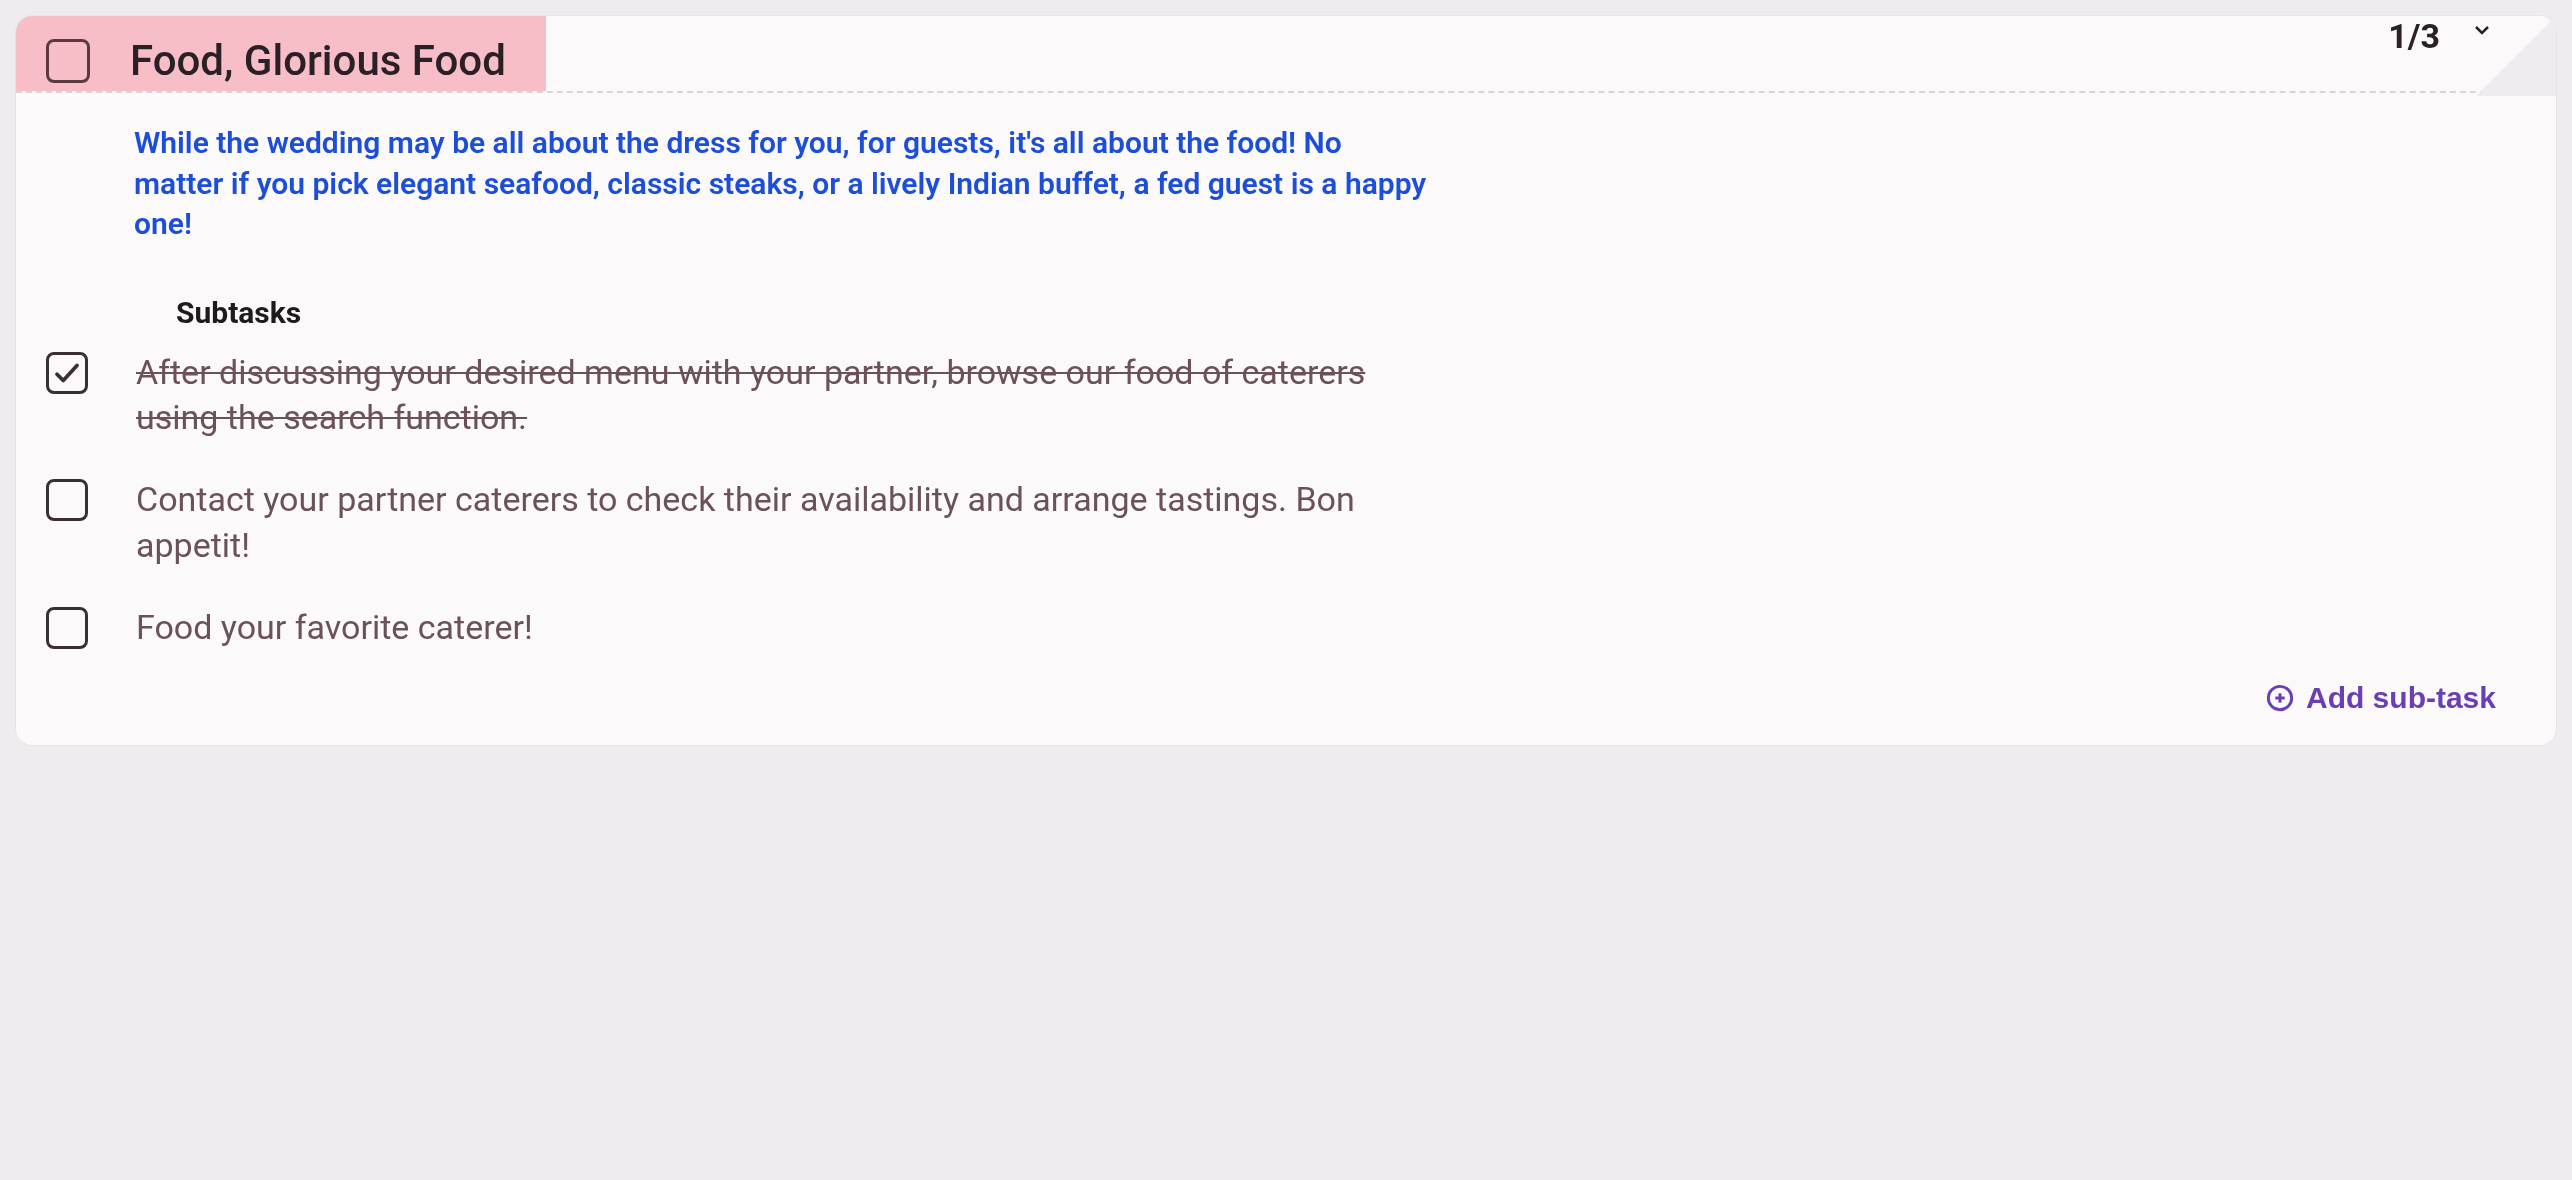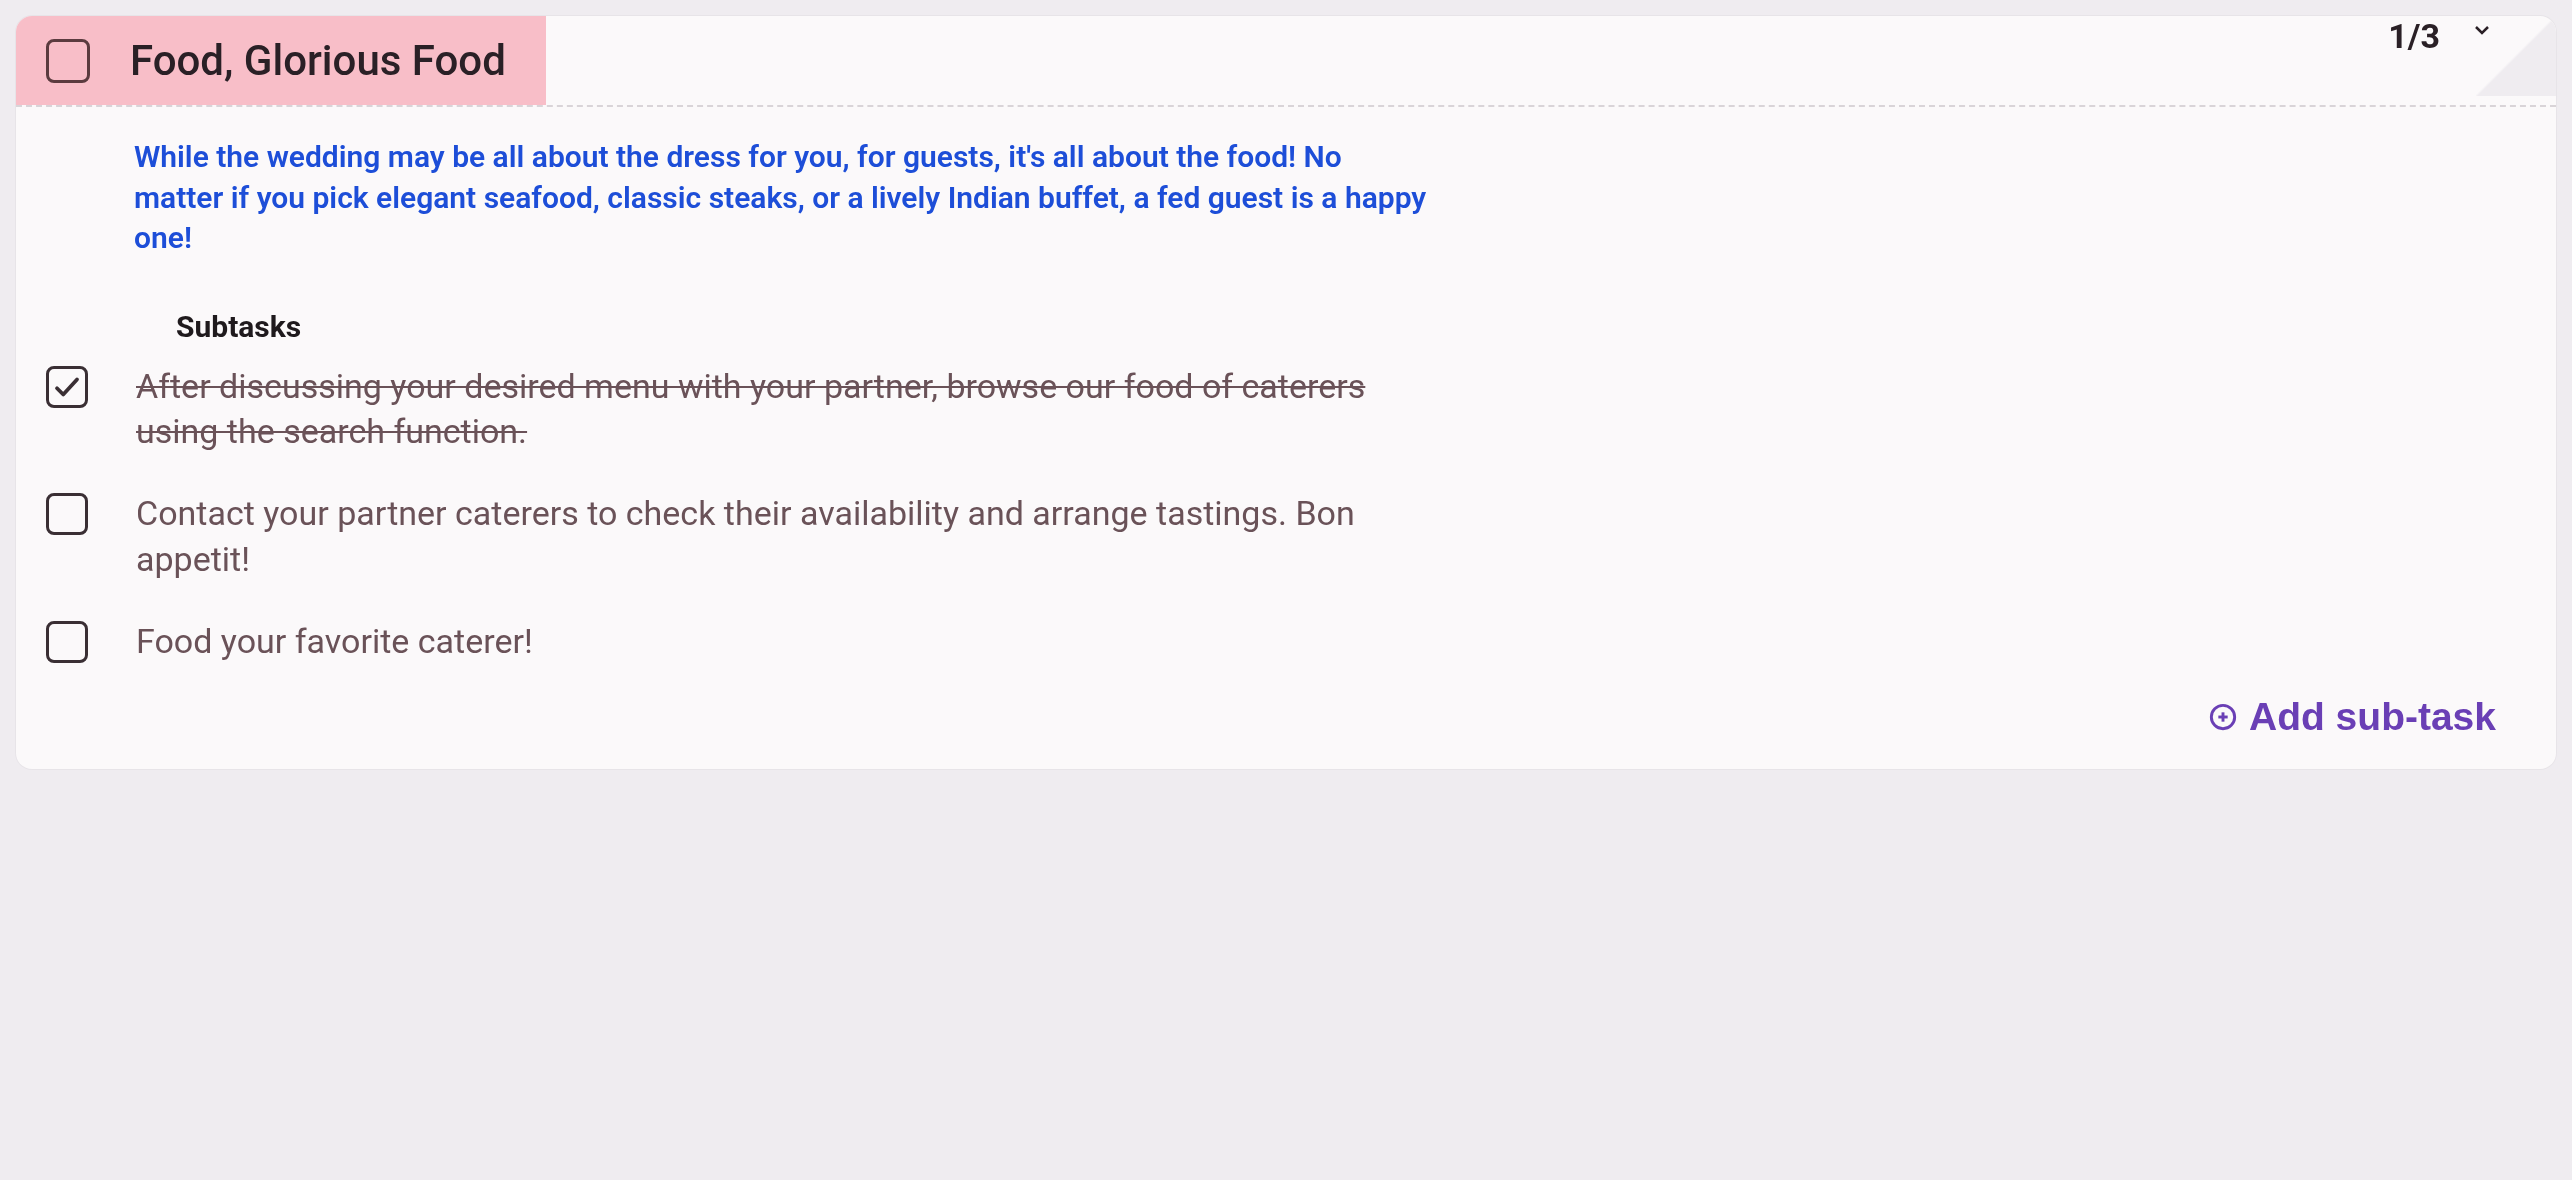--- a/index.html
+++ b/index.html
@@ -24,21 +24,21 @@
   }
   .header-row {
     display: flex;
     align-items: stretch;
     border-bottom: 2px dashed #d9d4d8;
   }
   .title-block {
     display: flex;
     align-items: center;
     background: #f8bec8;
-    padding: 20px 40px 20px 30px;
+    padding: 20px 40px 6px 30px;
     gap: 40px;
   }
   .main-checkbox {
     width: 44px; height: 44px;
     border: 3px solid #5b3b3f;
     border-radius: 8px;
     background: transparent;
     cursor: pointer;
     flex-shrink: 0;
   }
@@ -125,21 +125,21 @@
   .footer {
     display: flex;
     justify-content: flex-end;
     margin-top: 30px;
   }
   .add-subtask-btn {
     display: flex;
     align-items: center;
     gap: 12px;
     color: #6a3fb5;
-    font-size: 39px;
+    font-size: 30px;
     font-weight: 600;
     cursor: pointer;
     background: none;
     border: none;
   }
   .add-subtask-btn svg {
     width: 28px; height: 28px;
     stroke: #6a3fb5; stroke-width: 2.5; fill: none;
   }
 </style>

